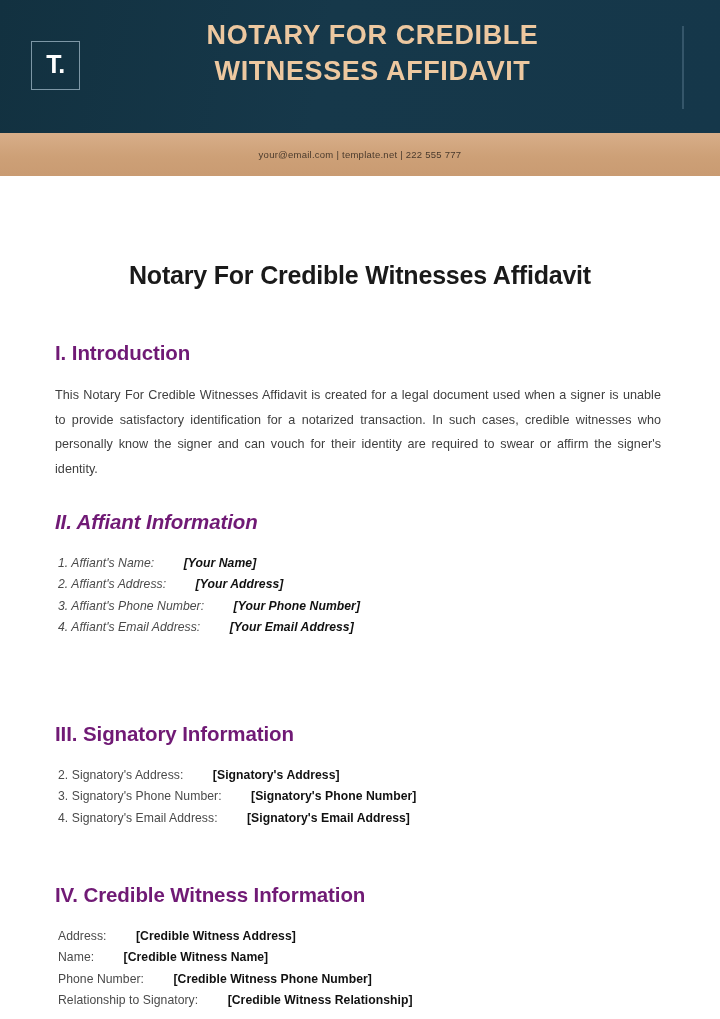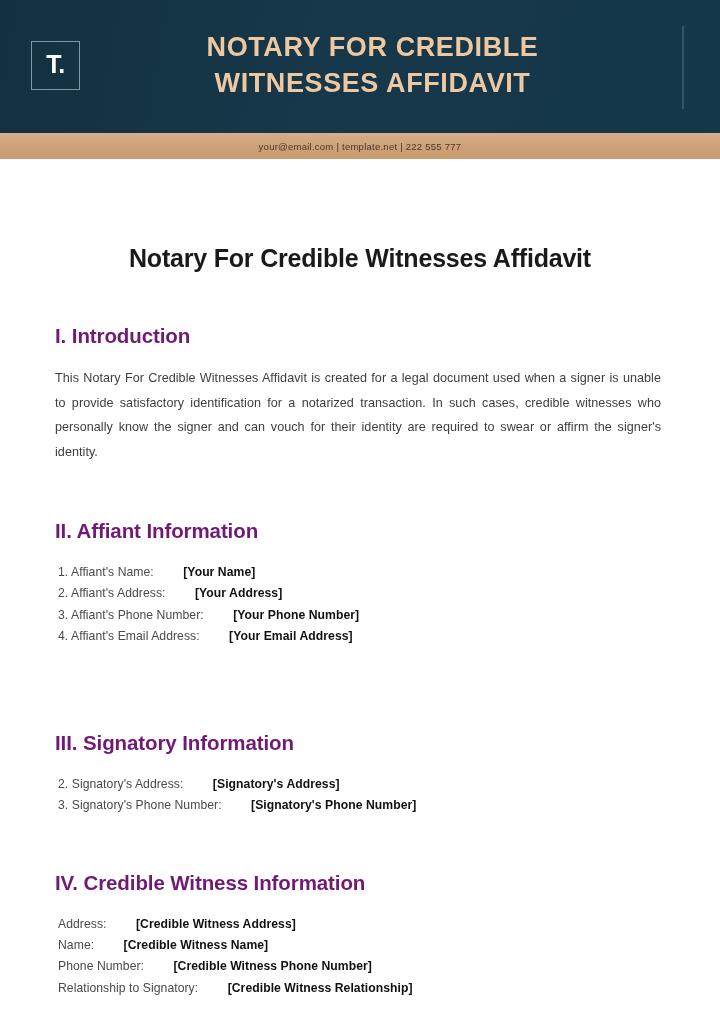--- a/index.html
+++ b/index.html
@@ -53,21 +53,21 @@
     font-size: 25px;
     line-height: 1;
     letter-spacing: -0.5px;
     transform: translateY(-1px);
   }
 
   .header-title {
     position: absolute;
     left: 120px;
     right: 95px;
-    top: 29px;
+    top: 17px;
     text-align: center;
     color: #edc8a0;
     font-family: "Liberation Sans", sans-serif;
     font-weight: bold;
     font-size: 27px;
     line-height: 36px;
     letter-spacing: 0.6px;
     text-transform: uppercase;
   }
   .header-title .line2 { display: block; }
@@ -76,21 +76,21 @@
     position: absolute;
     left: 682px;
     top: 26px;
     width: 2px;
     height: 83px;
     background: #35566a;
   }
 
   
   .contact-bar {
-    height: 26px;
+    height: 43px;
     background: #cfa27a;
     background: linear-gradient(180deg, #d8ae89 0%, #cda077 55%, #c99b72 100%);
     display: flex;
     align-items: center;
     justify-content: center;
   }
   .contact-text {
     color: #4a3a2c;
     font-family: "Liberation Sans", sans-serif;
     font-size: 9.5px;
@@ -121,21 +121,21 @@
     margin: 0;
     color: #701a75;
     font-family: "Liberation Sans", sans-serif;
     font-weight: bold;
     font-size: 20.5px;
     line-height: 26px;
     letter-spacing: -0.1px;
   }
 
   .sec-intro    { margin-top: 49px; }
-  .sec-affiant  { margin-top: 54px; }
+  .sec-affiant  { margin-top: 28px; font-style: italic; }
   .sec-signatory{ margin-top: 83px; }
   .sec-witness  { margin-top: 53px; }
 
   .body-paragraph {
     margin: 17px 4px 0 0;
     color: #3e3e3e;
     font-family: "Liberation Sans", sans-serif;
     font-size: 12.6px;
     line-height: 24.5px;
     text-align: justify;
@@ -219,20 +219,24 @@
       <h2 class="section-heading">III. Signatory Information</h2>
       <ul class="field-list">
         <li>
           <span>2. Signatory's Address:</span>
           <span class="ph">[Signatory's Address]</span>
         </li>
         <li>
           <span>3. Signatory's Phone Number:</span>
           <span class="ph">[Signatory's Phone Number]</span>
         </li>
+        <li>
+          <span>4. Signatory's Email Address:</span>
+          <span class="ph">[Signatory's Email Address]</span>
+        </li>
       </ul>
     </div>
 
     <div class="section sec-witness">
       <h2 class="section-heading">IV. Credible Witness Information</h2>
       <ul class="field-list">
         <li>
           <span>Address:</span>
           <span class="ph">[Credible Witness Address]</span>
         </li>

